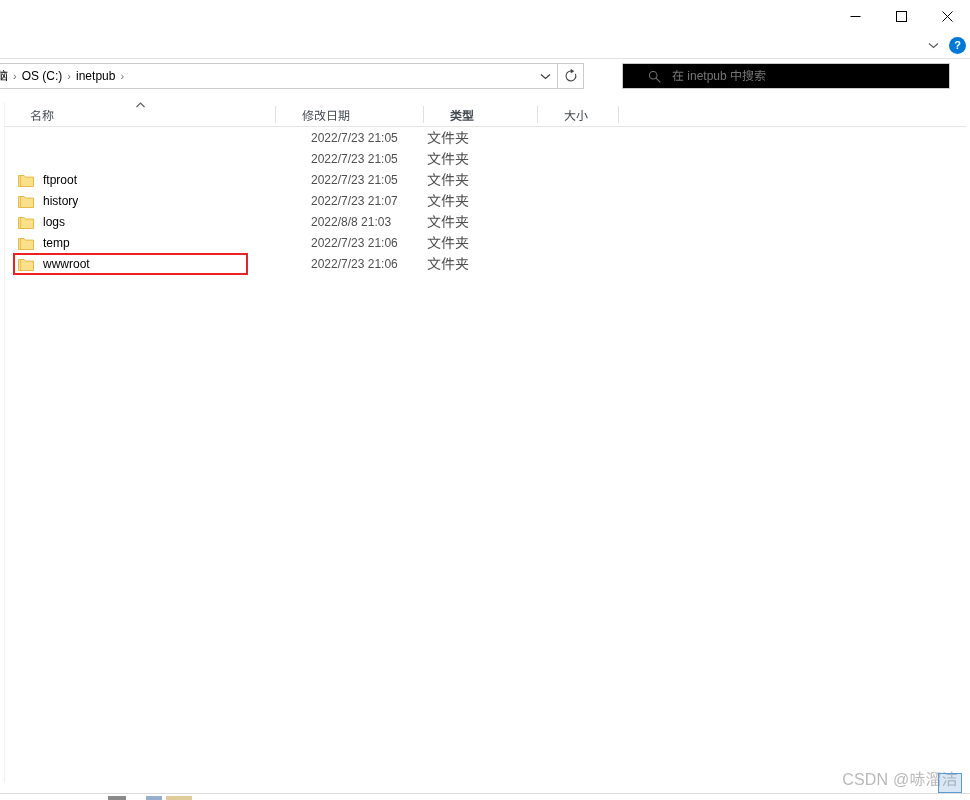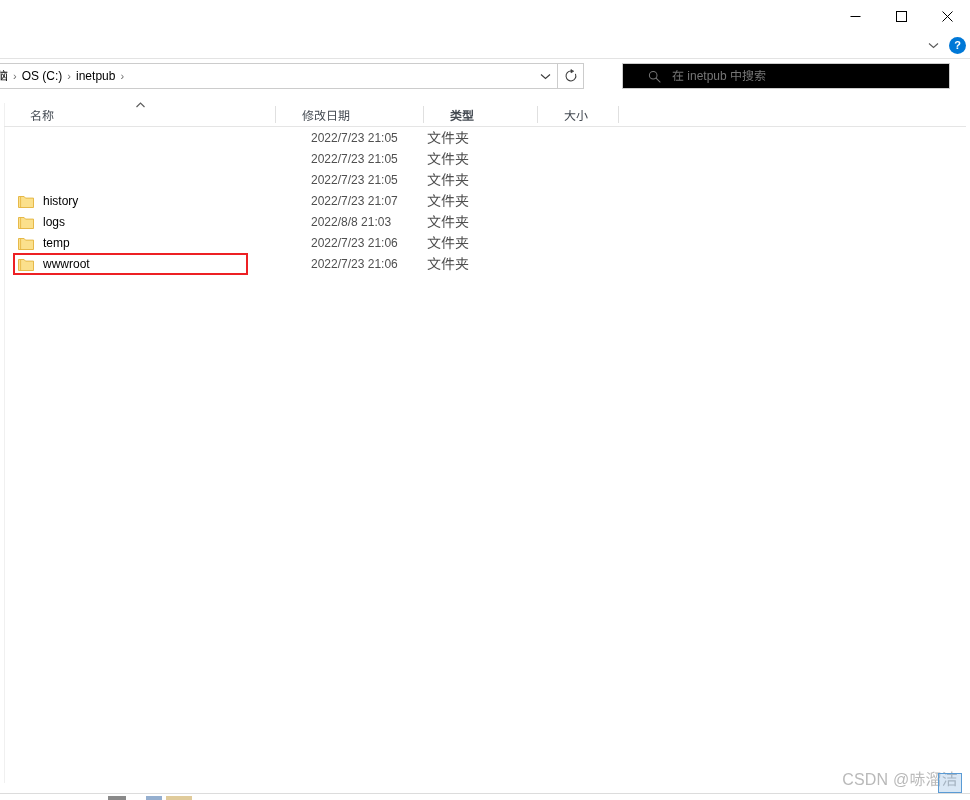--- a/index.html
+++ b/index.html
@@ -500,20 +500,27 @@
         <div class="cell-date">2022/7/23 21:05</div>
         <div class="cell-type">文件夹</div>
         <div class="cell-size"></div>
       </div>
       <div class="file-row">
         <div class="cell-date">2022/7/23 21:05</div>
         <div class="cell-type">文件夹</div>
         <div class="cell-size"></div>
       </div>
       <div class="file-row">
+        <div class="cell-name">
+          <svg class="folder-icon" viewBox="0 0 16 14">
+            <path d="M0.5 1.5 h5.6 l1.4 1.6 h8.0 v9.4 h-15 z" fill="#fbe08c" stroke="#e3b23c" stroke-width="0.9" stroke-linejoin="round"></path>
+            <path d="M2.6 1.5 v11" fill="none" stroke="#e3b23c" stroke-width="0.8"></path>
+          </svg>
+          <span class="name-text">ftproot</span>
+        </div>
         <div class="cell-date">2022/7/23 21:05</div>
         <div class="cell-type">文件夹</div>
         <div class="cell-size"></div>
       </div>
       <div class="file-row">
         <div class="cell-name">
           <svg class="folder-icon" viewBox="0 0 16 14">
             <path d="M0.5 1.5 h5.6 l1.4 1.6 h8.0 v9.4 h-15 z" fill="#fbe08c" stroke="#e3b23c" stroke-width="0.9" stroke-linejoin="round"></path>
             <path d="M2.6 1.5 v11" fill="none" stroke="#e3b23c" stroke-width="0.8"></path>
           </svg>

